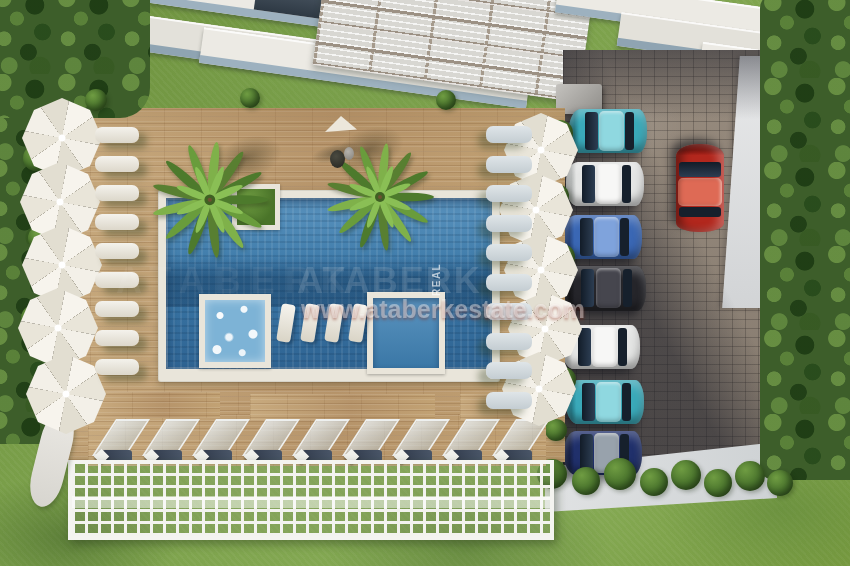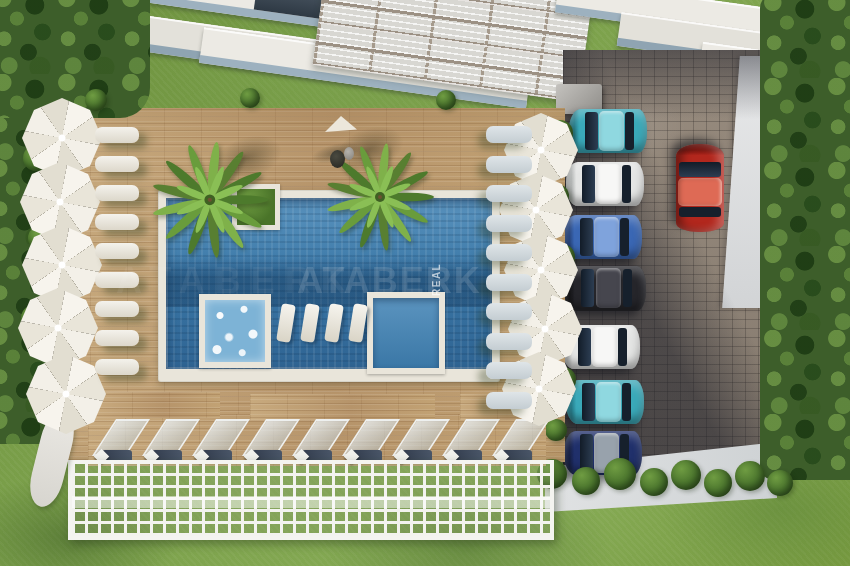--- a/index.html
+++ b/index.html
@@ -407,13 +407,14 @@
       <div class="lng-r" style="left: 486px; top: 391.5px;"></div>
     </div>
 
   <div id="figure-shadow" class="abs"></div>
   <div id="figure-dark" class="abs"></div>
   <div id="figure-light" class="abs"></div>
 
   <span id="wm-ghost1" class="wm">ATABERK</span>
   <span id="wm-ghost2" class="wm">ATABERK</span>
   <span id="wm-real" class="wm">REAL</span>
+  <span id="wm-url" class="wm">www.ataberkestate.com</span>
 </div>
 
 </body></html>

